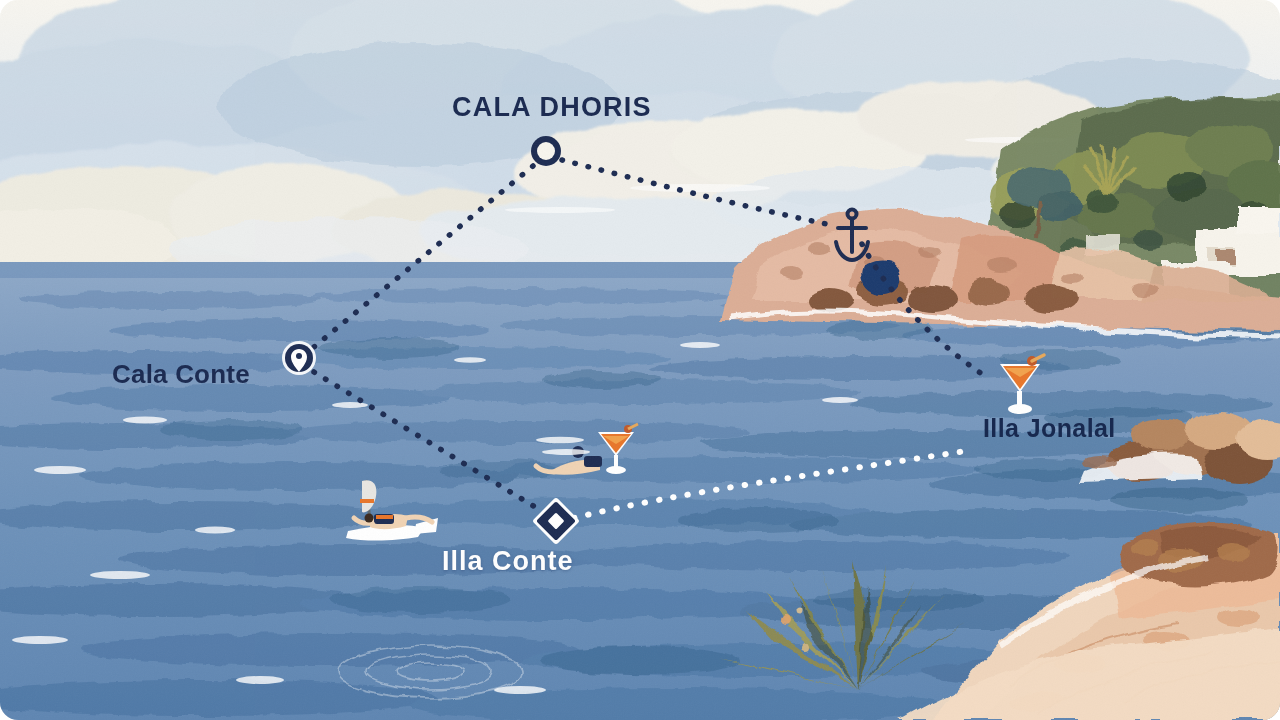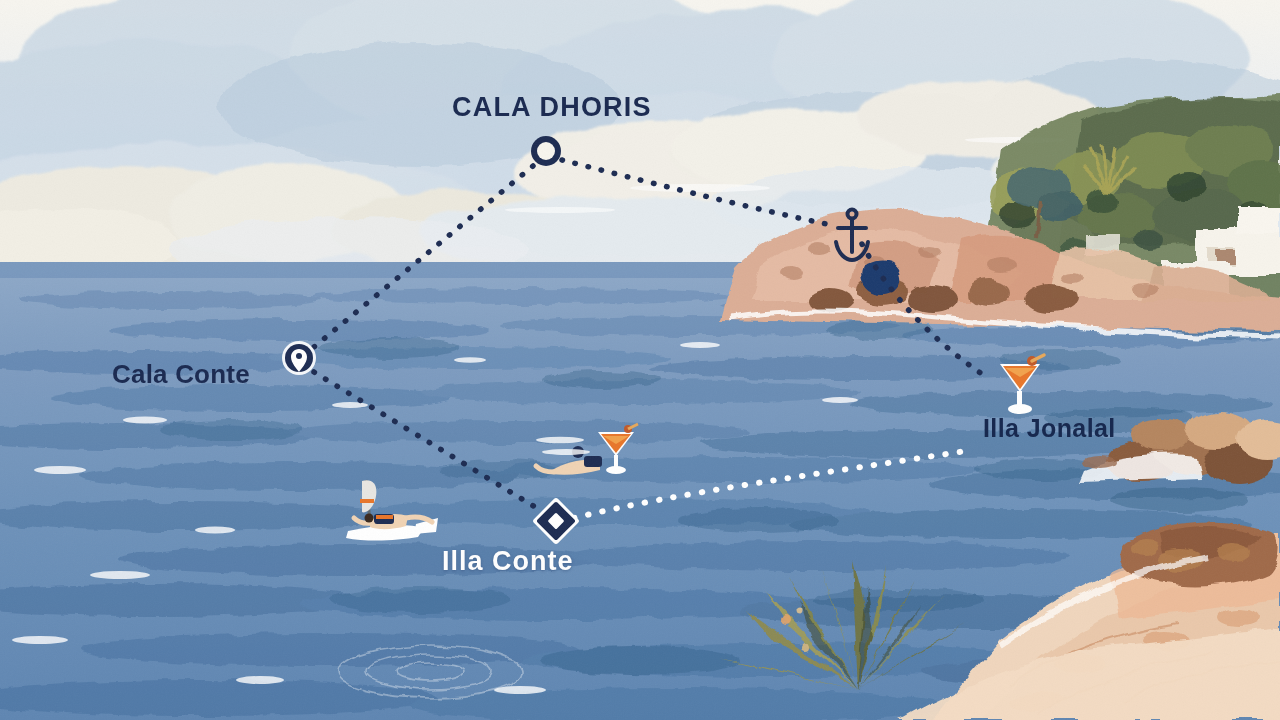--- a/index.html
+++ b/index.html
@@ -7,20 +7,21 @@
     padding: 0;
     background: #ffffff;
   }
   #scene {
     position: relative;
     width: 1280px;
     height: 720px;
     overflow: hidden;
     background: #fbfaf6;
     font-family: "Liberation Sans", sans-serif;
+    border-radius: 18px;
   }
   #scene svg.layer {
     position: absolute;
     left: 0; top: 0;
     width: 1280px;
     height: 720px;
   }
   .maplabel {
     position: absolute;
     white-space: nowrap;

